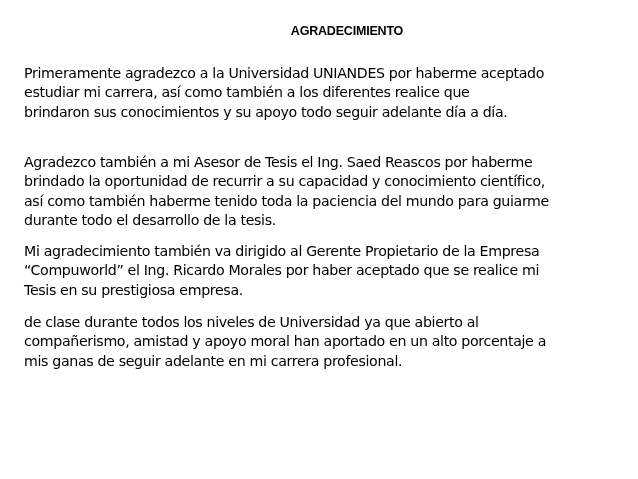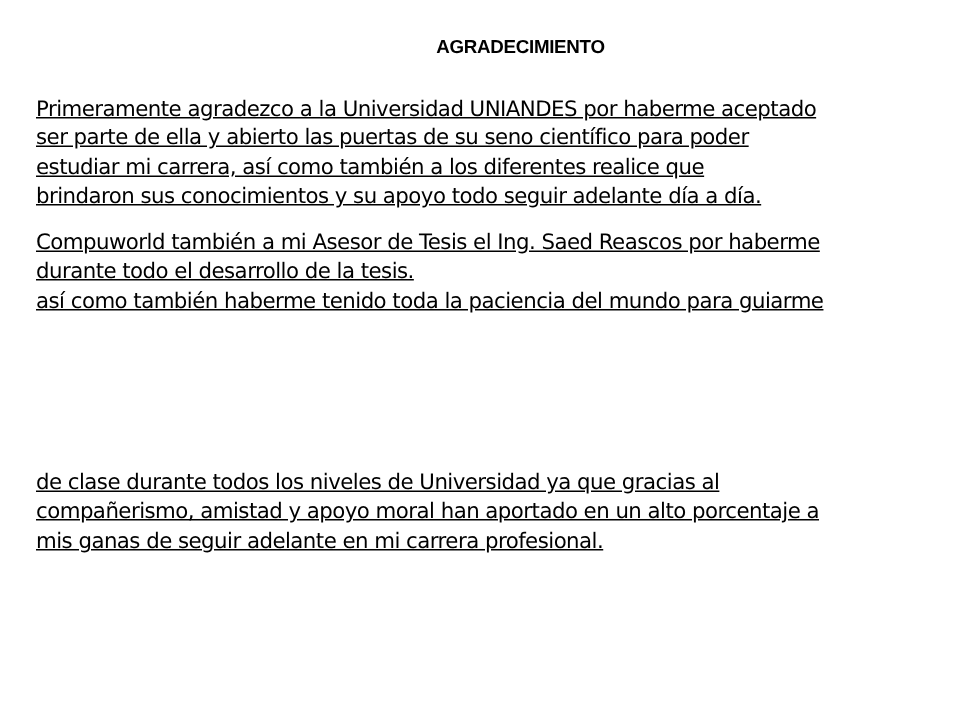--- a/index.html
+++ b/index.html
@@ -39,45 +39,49 @@
       width: 600px;
       font-family: "DejaVu Sans", sans-serif;
       font-size: 14.2px;
       line-height: 19.4px;
       letter-spacing: -0.35px;
       margin: 0;
     }
     .para .line {
       display: block;
       white-space: nowrap;
-      text-decoration: underline;
     }
     #p1 { top: 64px; }
     #p2 { top: 153px; }
     #p3 { top: 242px; }
     #p4 { top: 313px; }
   </style>
 </head>
 <body>
 
 <div class="page">
   <div class="title">AGRADECIMIENTO</div>
 
   <p class="para" id="p1">
     <span class="line">Primeramente agradezco a la Universidad UNIANDES por haberme aceptado</span>
-    <span class="line">ser parte de ella y abierto las puertas de su seno científico para poder</span>
     <span class="line">estudiar mi carrera, así como también a los diferentes realice que</span>
     <span class="line">brindaron sus conocimientos y su apoyo todo seguir adelante día a día.</span>
   </p>
 
   <p class="para" id="p2">
-    <span class="line">Compuworld también a mi Asesor de Tesis el Ing. Saed Reascos por haberme</span>
+    <span class="line">Agradezco también a mi Asesor de Tesis el Ing. Saed Reascos por haberme</span>
+    <span class="line">brindado la oportunidad de recurrir a su capacidad y conocimiento científico,</span>
+    <span class="line">así como también haberme tenido toda la paciencia del mundo para guiarme</span>
     <span class="line">durante todo el desarrollo de la tesis.</span>
-    <span class="line">así como también haberme tenido toda la paciencia del mundo para guiarme</span>
   </p>
 
+  <p class="para" id="p3">
+    <span class="line">Mi agradecimiento también va dirigido al Gerente Propietario de la Empresa</span>
+    <span class="line">“Compuworld” el Ing. Ricardo Morales por haber aceptado que se realice mi</span>
+    <span class="line">Tesis en su prestigiosa empresa.</span>
+  </p>
 
   <p class="para" id="p4">
-    <span class="line">de clase durante todos los niveles de Universidad ya que gracias al</span>
+    <span class="line">de clase durante todos los niveles de Universidad ya que abierto al</span>
     <span class="line">compañerismo, amistad y apoyo moral han aportado en un alto porcentaje a</span>
     <span class="line">mis ganas de seguir adelante en mi carrera profesional.</span>
   </p>
 </div>
 
 </body></html>

